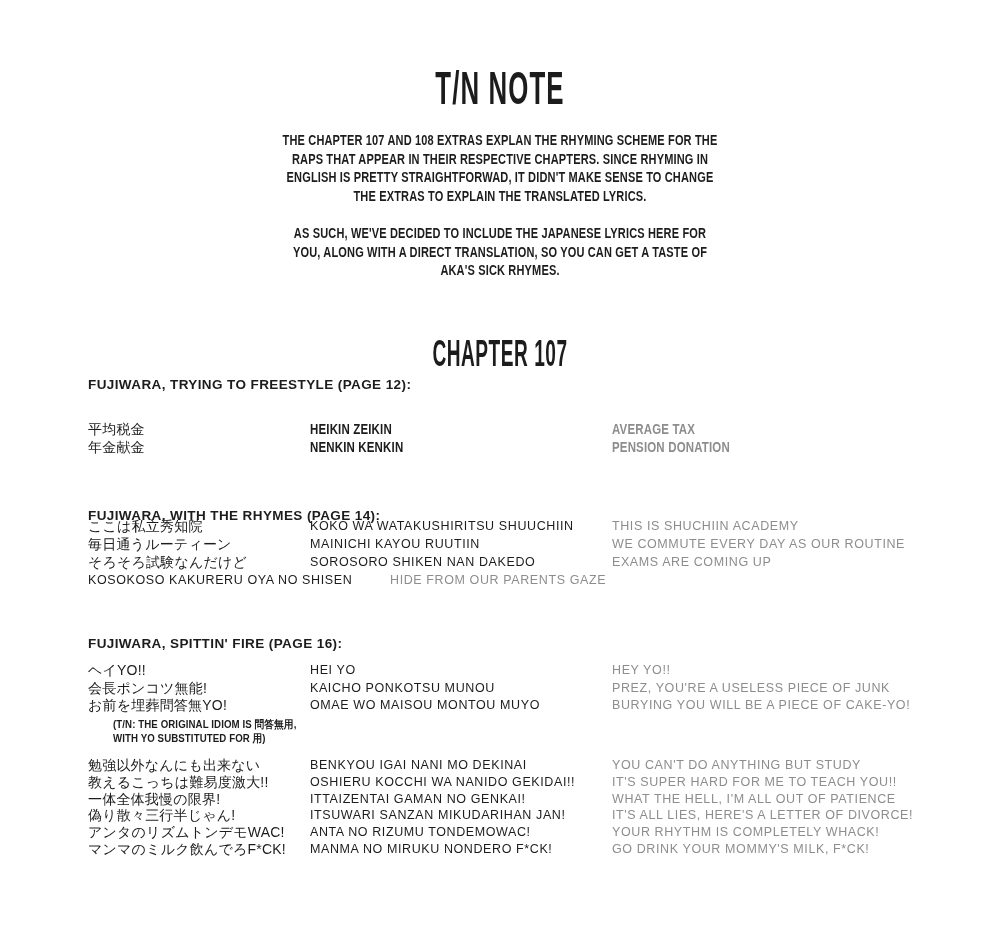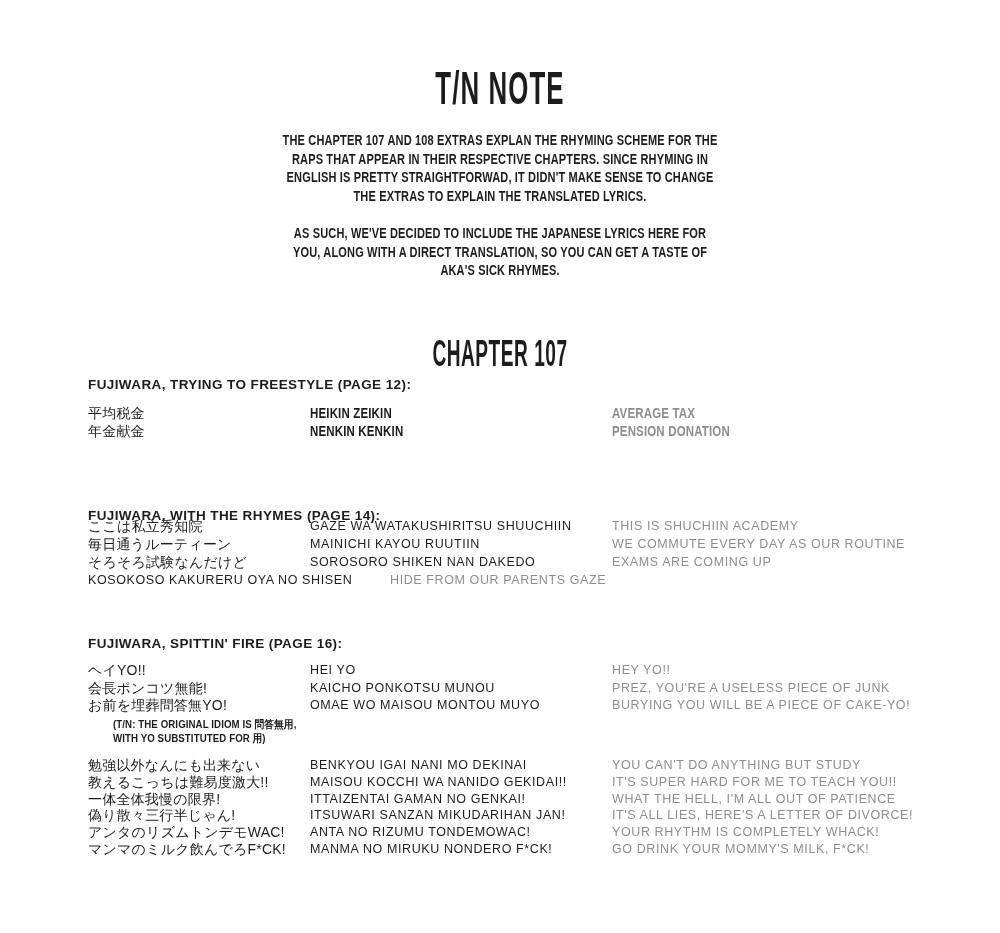--- a/index.html
+++ b/index.html
@@ -73,21 +73,21 @@
   }
   .hdr-1 { top: 377px; }
   .hdr-2 { top: 508px; }
   .hdr-3 { top: 636px; }
 
   .lyrics-table {
     position: absolute;
     left: 88px;
     right: 20px;
   }
-  .tbl-1 { top: 404px; line-height: 18px; }
+  .tbl-1 { top: 420px; line-height: 18px; }
   .tbl-2 { top: 517px; line-height: 18px; }
   .tbl-3a { top: 662px; line-height: 17.6px; }
   .tbl-3b { top: 743px; line-height: 16.8px; margin-top: 14px; }
 
   .lyrics-row { display: flex; }
   .col-jp {
     width: 222px;
     flex: 0 0 222px;
     font-size: 14px;
     letter-spacing: 0.2px;
@@ -157,21 +157,21 @@
       <div class="col-jp">年金献金</div>
       <div class="col-ro">NENKIN KENKIN</div>
       <div class="col-en">PENSION DONATION</div>
     </div>
   </div>
 
   <div class="section-header hdr-2">FUJIWARA, WITH THE RHYMES (PAGE 14):</div>
   <div class="lyrics-table tbl-2">
     <div class="lyrics-row">
       <div class="col-jp">ここは私立秀知院</div>
-      <div class="col-ro">GAZE WA WATAKUSHIRITSU SHUUCHIIN</div>
+      <div class="col-ro">KOKO WA WATAKUSHIRITSU SHUUCHIIN</div>
       <div class="col-en">THIS IS SHUCHIIN ACADEMY</div>
     </div>
     <div class="lyrics-row">
       <div class="col-jp">毎日通うルーティーン</div>
       <div class="col-ro">MAINICHI KAYOU RUUTIIN</div>
       <div class="col-en">WE COMMUTE EVERY DAY AS OUR ROUTINE</div>
     </div>
     <div class="lyrics-row">
       <div class="col-jp">そろそろ試験なんだけど</div>
       <div class="col-ro">SOROSORO SHIKEN NAN DAKEDO</div>
@@ -206,21 +206,21 @@
 WITH YO SUBSTITUTED FOR 用)</div>
 
   <div class="lyrics-table tbl-3b">
     <div class="lyrics-row">
       <div class="col-jp">勉強以外なんにも出来ない</div>
       <div class="col-ro">BENKYOU IGAI NANI MO DEKINAI</div>
       <div class="col-en">YOU CAN'T DO ANYTHING BUT STUDY</div>
     </div>
     <div class="lyrics-row">
       <div class="col-jp">教えるこっちは難易度激大!!</div>
-      <div class="col-ro">MAISOU KOCCHI WA NANIDO GEKIDAI!!</div>
+      <div class="col-ro">OSHIERU KOCCHI WA NANIDO GEKIDAI!!</div>
       <div class="col-en">IT'S SUPER HARD FOR ME TO TEACH YOU!!</div>
     </div>
     <div class="lyrics-row">
       <div class="col-jp">一体全体我慢の限界!</div>
       <div class="col-ro">ITTAIZENTAI GAMAN NO GENKAI!</div>
       <div class="col-en">WHAT THE HELL, I'M ALL OUT OF PATIENCE</div>
     </div>
     <div class="lyrics-row">
       <div class="col-jp">偽り散々三行半じゃん!</div>
       <div class="col-ro">ITSUWARI SANZAN MIKUDARIHAN JAN!</div>

